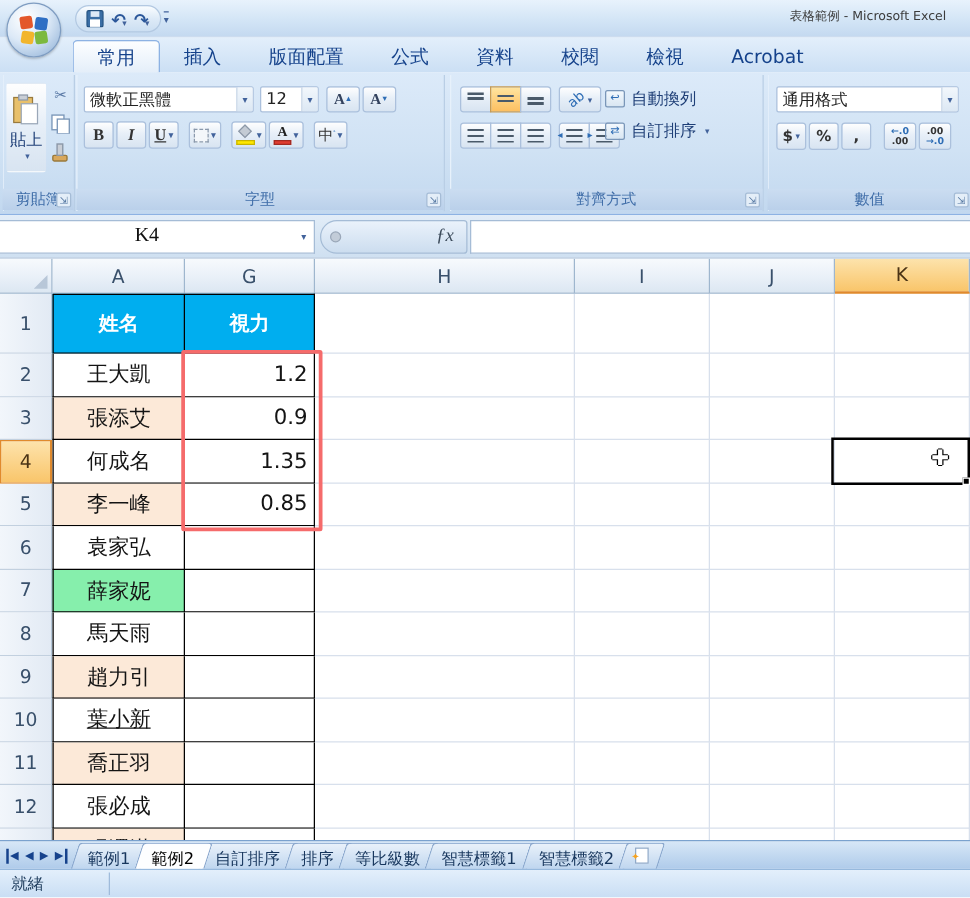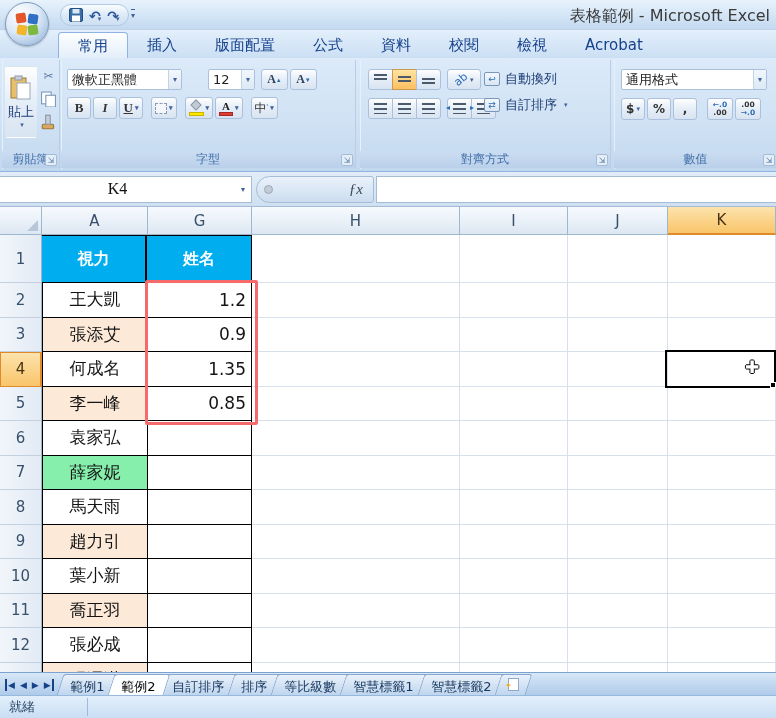--- a/index.html
+++ b/index.html
@@ -14,21 +14,21 @@
     background:radial-gradient(circle at 35% 28%,#FFFFFF,#DCE9F7 45%,#AFC8E4 75%,#8FAFD4);
     border:1px solid #7E9CC1; z-index:30; box-shadow:0 1px 2px rgba(0,0,0,.25); }
   #office-btn svg { position:absolute; left:9px; top:9px; }
   #qat { position:absolute; left:60px; top:4px; height:22px; display:flex; align-items:center;
     padding:0 8px; gap:6px; border:1px solid #B3C9E2; border-radius:11px;
     background:linear-gradient(#FAFDFF,#DDEAF7 50%,#CCDFF2); }
   .qat-glyph { color:#2B579A; font-size:14px; font-weight:bold; line-height:1; }
   .mini-drop { font-size:7px; color:#41629B; margin-left:-3px; }
   #qat-more { position:absolute; left:131px; top:9px; font-size:8px; color:#41629B;
     border-top:1.5px solid #41629B; line-height:10px; padding-top:1px; }
-  #win-title { position:absolute; right:6px; top:6px; font-size:16px; color:#3B3B3B; }
+  #win-title { position:absolute; right:19px; top:6px; font-size:10px; color:#3B3B3B; }
 
   
   #tabrow { position:absolute; left:0; top:30px; width:776px; height:28px;
     background:linear-gradient(#E3EFFB,#CBDFF4); display:flex; align-items:flex-end; padding-left:58px; }
   .rtab { height:26px; line-height:26px; padding:0 19px; font-size:15px; color:#15428B;
     border-radius:4px 4px 0 0; }
   .rtab.active { background:linear-gradient(#FDFEFF,#F3F8FD 40%,#E4EEF9);
     border:1px solid #8DB2E3; border-bottom:none; color:#15428B; }
 
   
@@ -56,21 +56,21 @@
   
   #g-clip { left:2px; width:58px; }
   #paste-btn { position:absolute; left:3px; top:6px; width:32px; height:72px; text-align:right;
     font-size:13px; color:#1F3F77; border:1px solid transparent; border-radius:3px; }
   #paste-btn .cap { display:block; margin-top:2px; }
   .clip-col { position:absolute; left:38px; top:8px; display:flex; flex-direction:column; gap:7px; }
   .mini-ic { width:17px; height:16px; font-size:12px; line-height:16px; text-align:center; color:#5B7AA6; }
 
   
   #g-font { left:61px; width:295px; }
-  #font-name { position:absolute; left:6px; top:9px; width:115px; height:21px; }
+  #font-name { position:absolute; left:6px; top:9px; width:136px; height:21px; }
   #font-size { position:absolute; left:147px; top:9px; width:47px; height:21px; }
   #grow-shrink { position:absolute; left:200px; top:9px; display:flex; gap:2px; }
   .fsz-btn { width:27px; height:21px; font-size:12px; font-weight:bold;
     font-family:"Liberation Serif",serif; }
   .fsz-btn sup { font-size:6px; color:#2E6DB5; }
   #font-row2 { position:absolute; left:6px; top:37px; display:flex; align-items:center; gap:2px; }
   .fbtn { height:22px; min-width:24px; font-family:"Liberation Serif",serif; font-size:13px;
     font-weight:bold; color:#333; padding:0 3px; }
   .fbtn i { font-style:italic; } .fbtn u { text-decoration:underline; }
   .border-ic { width:12px; height:11px; border:1px dashed #8A99AC; background:#F4F7FA; }
@@ -425,22 +425,22 @@
   <div class="hdrcell" style="width: 106px;">A</div>
       <div class="hdrcell" style="width: 104px;">G</div>
       <div class="hdrcell" style="width: 208px;">H</div>
       <div class="hdrcell" style="width: 108px;">I</div>
       <div class="hdrcell" style="width: 100px;">J</div>
       <div class="hdrcell sel" style="width: 108px;">K</div>
     </div>
   <div id="gridbody">
       <div class="grow" style="height: 48px;">
         <div class="rowhdr">1</div>
+        <div class="cell center tbl fc thead tr" style="width: 106px; background: rgb(0, 174, 239);">姓名</div>
         <div class="cell tbl center thead tr" style="width: 104px; background: rgb(0, 174, 239);">視力</div>
-        <div class="cell center tbl fc thead tr" style="width: 106px; background: rgb(0, 174, 239);">姓名</div>
         <div class="cell gridln" style="width: 208px;"></div>
         <div class="cell gridln" style="width: 108px;"></div>
         <div class="cell gridln" style="width: 100px;"></div>
         <div class="cell gridln" style="width: 108px;"></div>
       </div>
       <div class="grow" style="height: 34.5px;">
         <div class="rowhdr">2</div>
         <div class="cell center tbl fc" style="width: 106px; background: rgb(255, 255, 255);">王大凱</div>
         <div class="cell tbl right" style="width: 104px; background: rgb(255, 255, 255);">1.2</div>
         <div class="cell gridln" style="width: 208px;"></div>
@@ -506,21 +506,21 @@
         <div class="rowhdr">9</div>
         <div class="cell center tbl fc" style="width: 106px; background: rgb(252, 233, 216);">趙力引</div>
         <div class="cell tbl right" style="width: 104px; background: rgb(255, 255, 255);"></div>
         <div class="cell gridln" style="width: 208px;"></div>
         <div class="cell gridln" style="width: 108px;"></div>
         <div class="cell gridln" style="width: 100px;"></div>
         <div class="cell gridln" style="width: 108px;"></div>
       </div>
       <div class="grow" style="height: 34.5px;">
         <div class="rowhdr">10</div>
-        <div class="cell center tbl fc" style="width: 106px; background: rgb(255, 255, 255);">葉小新</div>
+        <div class="cell center tbl fc" style="width: 106px; background: rgb(255, 255, 255); text-decoration: underline;">葉小新</div>
         <div class="cell tbl right" style="width: 104px; background: rgb(255, 255, 255);"></div>
         <div class="cell gridln" style="width: 208px;"></div>
         <div class="cell gridln" style="width: 108px;"></div>
         <div class="cell gridln" style="width: 100px;"></div>
         <div class="cell gridln" style="width: 108px;"></div>
       </div>
       <div class="grow" style="height: 34.5px;">
         <div class="rowhdr">11</div>
         <div class="cell center tbl fc" style="width: 106px; background: rgb(252, 233, 216);">喬正羽</div>
         <div class="cell tbl right" style="width: 104px; background: rgb(255, 255, 255);"></div>

